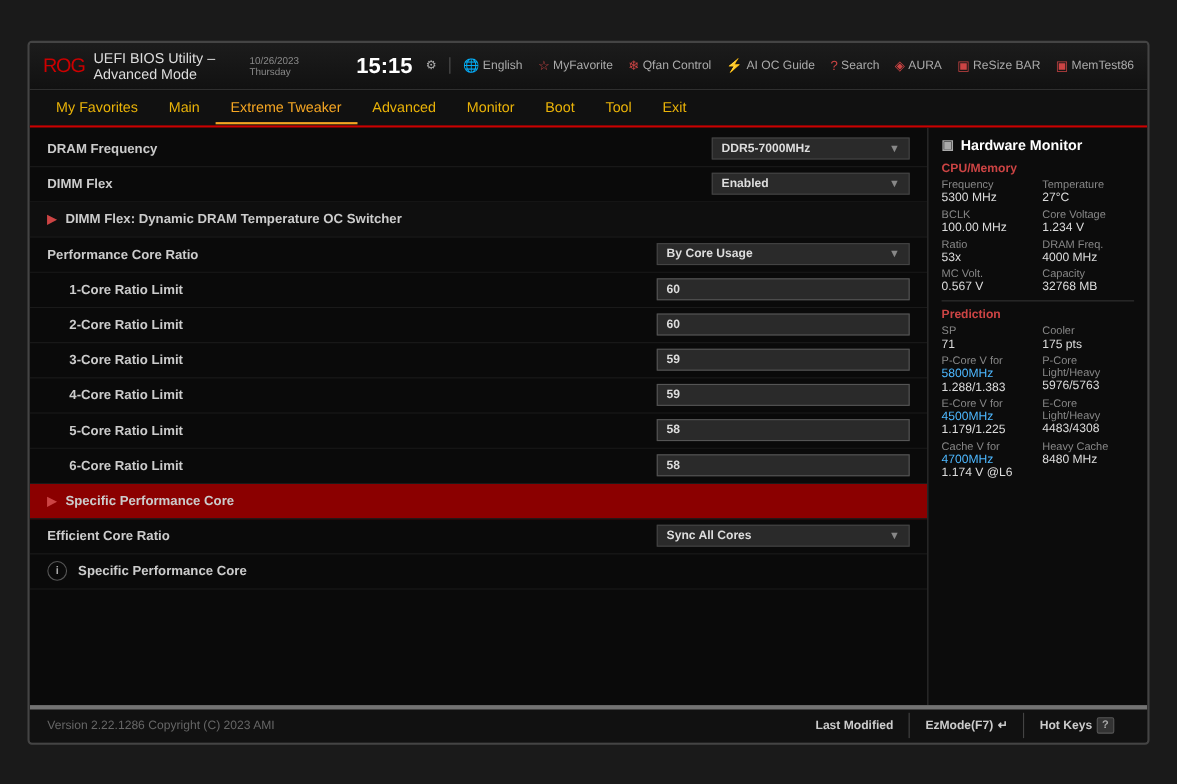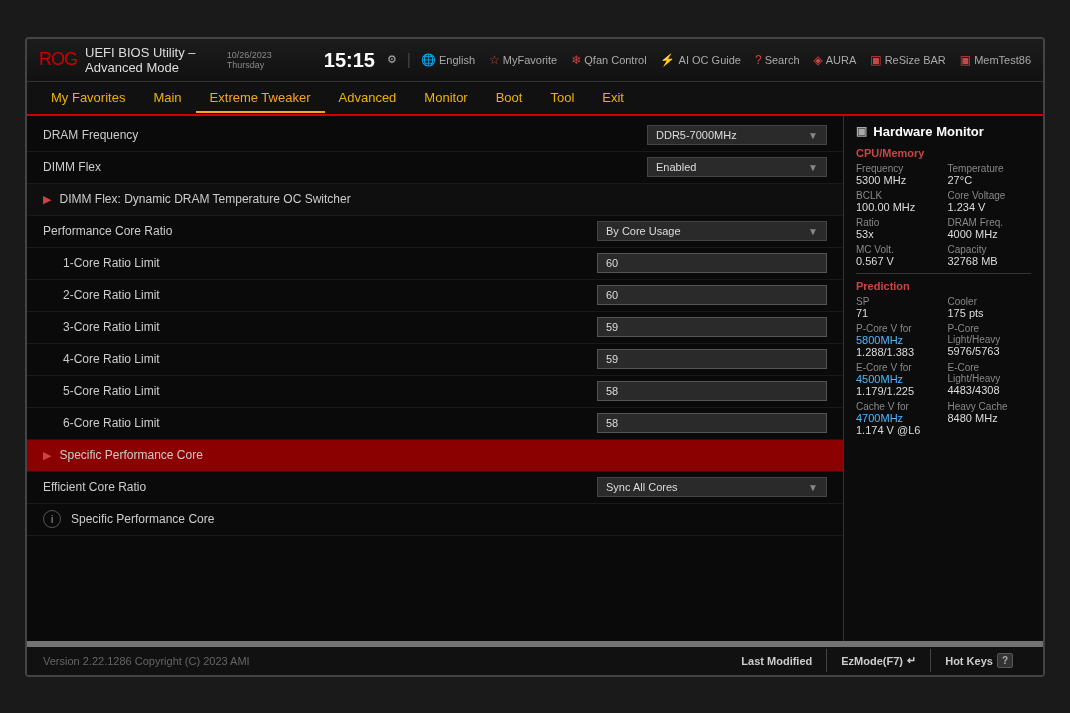--- a/index.html
+++ b/index.html
@@ -110,20 +110,21 @@
       background: #0a0a0a;
       overflow-y: auto;
       padding: 4px 0;
     }
     .settings-row {
       display: flex;
       align-items: center;
       padding: 5px 16px;
       min-height: 32px;
       border-bottom: 1px solid #1a1a1a;
+      font-weight: bold;
     }
     .settings-row.section-header {
       background: #0f0f0f;
       cursor: pointer;
     }
     .settings-row.highlighted {
       background: #8b0000;
     }
     .settings-label {
       color: #ccc;
@@ -204,21 +205,21 @@
     .stat-value { color: #ddd; font-size: 11px; font-weight: 500; }
     .divider-line {
       border-top: 1px solid #333;
       margin: 6px 0;
     }
     .pred-value { color: #ddd; font-size: 11px; }
     .pred-value.blue { color: #4db8ff; }
     
     .footer {
       background: #111;
-      border-top: 6px solid #737373;
+      border-top: 4px solid #737373;
       display: flex;
       align-items: center;
       padding: 0 16px;
       min-height: 34px;
       justify-content: space-between;
     }
     .footer-version {
       color: #666;
       font-size: 11px;
     }

